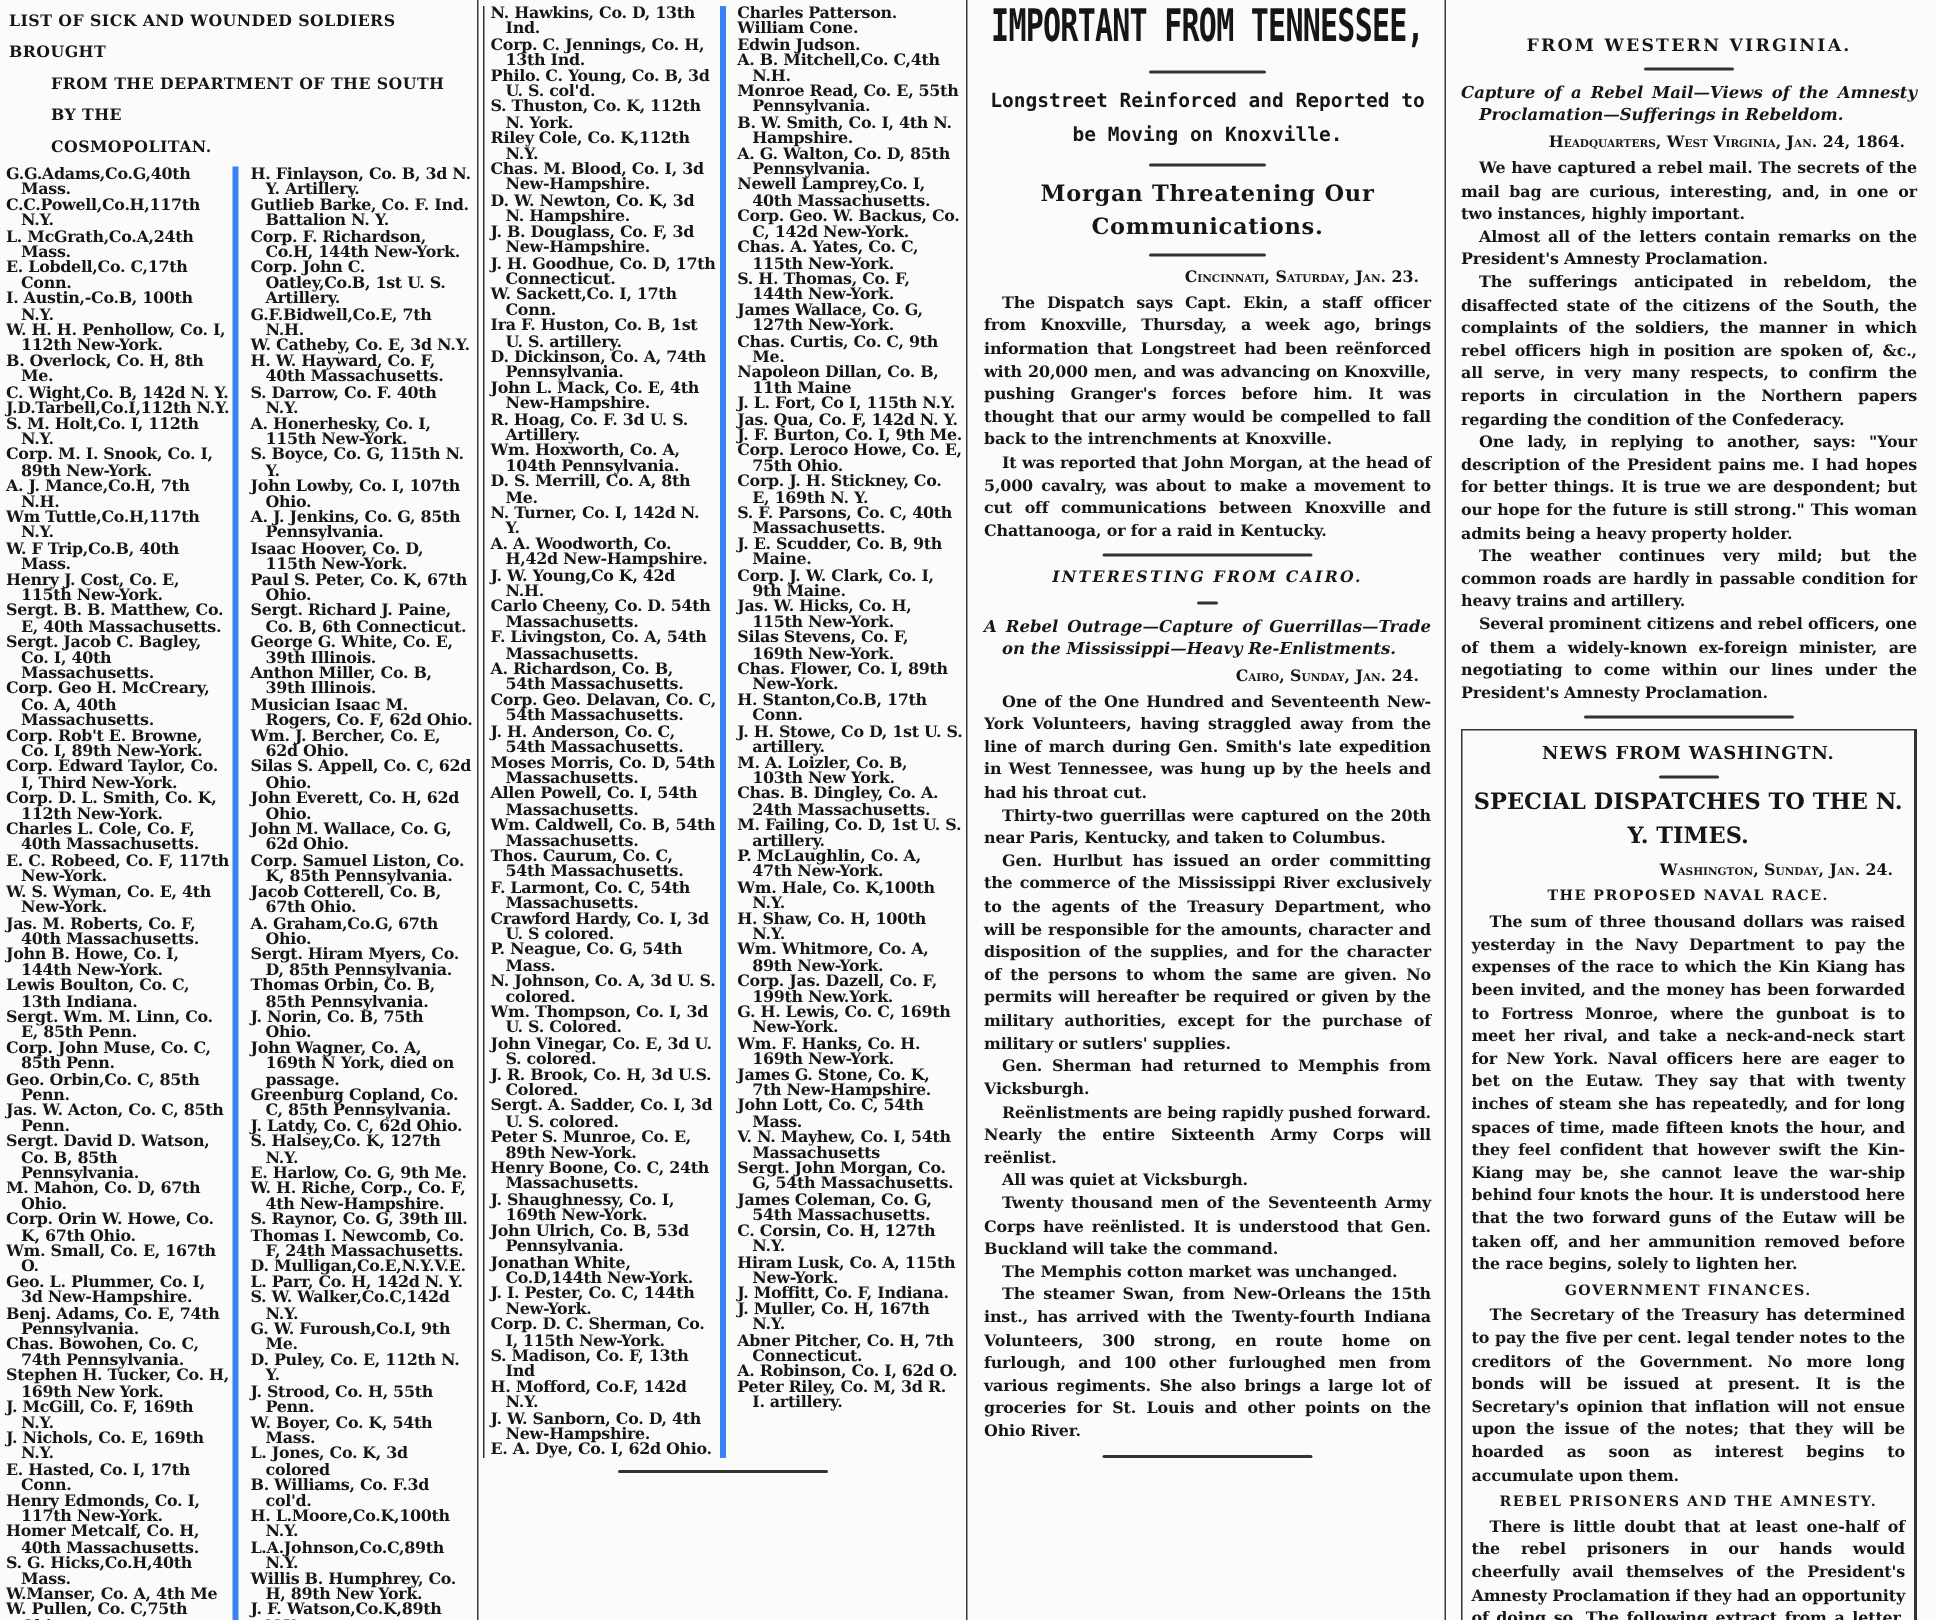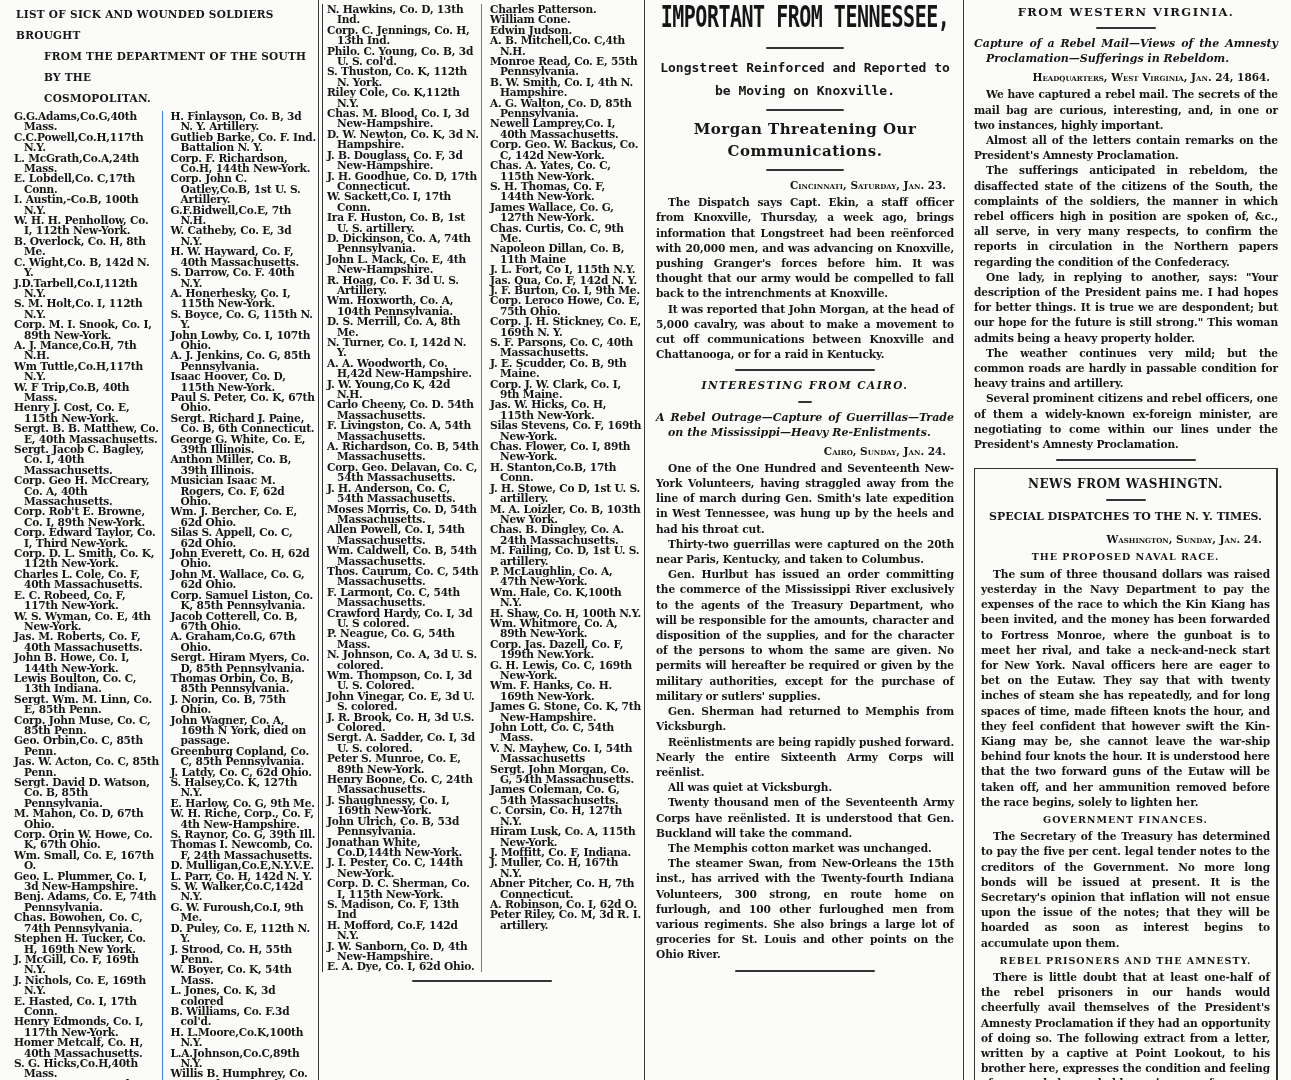--- a/index.html
+++ b/index.html
@@ -5,42 +5,42 @@
   html,body{margin:0;padding:0;}
   body{width:1291px;height:1080px;background:#fbfbf9;overflow:hidden;position:relative;
        font-family:"DejaVu Serif","Liberation Serif",serif;color:#161616;}
   .col{position:absolute;top:0;height:1080px;overflow:hidden;box-sizing:border-box;}
   .rule-v{position:absolute;top:0;width:1px;background:#3a3a3a;}
   .list-head{font-family:"DejaVu Serif",serif;font-weight:bold;font-size:10.5px;letter-spacing:.3px;
              line-height:21px;padding:4px 6px 2px 6px;}
   .list-head .ind{padding-left:28px;display:block;}
   .pair{display:flex;}
   .sub{flex:1;box-sizing:border-box;}
-  .sub.l{border-right:1px solid #3b82f6;padding-right:2px;}
+  .sub.l{border-right:4px solid #3b82f6;padding-right:2px;}
   .sub.r{padding-left:4px;}
   .entry{font-size:10.6px;line-height:10.4px;font-weight:bold;font-family:"DejaVu Serif",serif;
          text-indent:-10px;padding-left:10px;margin:0 0 0 4px;letter-spacing:-.2px;}
   .art{font-family:"DejaVu Serif",serif;font-size:10.6px;line-height:15.2px;text-align:justify;}
   .art p{margin:0;text-indent:12px;font-weight:bold;letter-spacing:-.1px;}
   .h1{font-family:"DejaVu Sans Mono","Liberation Mono",monospace;font-weight:bold;font-size:20px;
       letter-spacing:-.5px;text-align:center;margin:6px 0 0 0;transform:scaleY(1.5);transform-origin:top;height:34px;}
   .h2{font-family:"DejaVu Sans Mono",monospace;font-weight:bold;font-size:13px;text-align:center;line-height:23px;margin:0;}
   .h3{font-family:"DejaVu Serif",serif;font-weight:bold;font-size:15px;text-align:center;line-height:22px;letter-spacing:.5px;margin:0;}
   .h4{font-family:"DejaVu Serif",serif;font-weight:bold;font-style:italic;font-size:10.5px;text-align:center;letter-spacing:1.5px;margin:6px 0;}
   .deck{font-family:"DejaVu Serif",serif;font-weight:bold;font-style:italic;font-size:11px;line-height:15px;
         text-indent:-12px;padding-left:12px;margin:4px 0;}
   .dateline{text-align:right;font-weight:bold;font-size:10.5px;margin:4px 0 2px;padding-right:8px;font-variant:small-caps;}
   .dash{height:2px;background:#333;margin:7px auto;border-radius:1px;}
   .subhead{text-align:center;font-weight:bold;font-size:9.5px;letter-spacing:1px;margin:2px 0;}
   .box{border:1px solid #333;border-right:2px solid #333;}
 </style>
 </head>
 <body>
 
-<div class="col" style="left:0;width:316px;padding-left:10px;">
+<div class="col" style="left:0;width:316px;">
   <div class="list-head">
     <span>LIST OF SICK AND WOUNDED SOLDIERS BROUGHT</span>
     <span class="ind">FROM THE DEPARTMENT OF THE SOUTH BY THE</span>
     <span class="ind">COSMOPOLITAN.</span>
   </div>
   <div class="pair">
     <div class="sub l" id="c1l">
         <div class="entry">G.G.Adams,Co.G,40th Mass.</div>
         <div class="entry">C.C.Powell,Co.H,117th N.Y.</div>
         <div class="entry">L. McGrath,Co.A,24th Mass.</div>
@@ -279,37 +279,37 @@
       <p>All was quiet at Vicksburgh.</p>
       <p>Twenty thousand men of the Seventeenth Army Corps have reënlisted. It is understood that Gen. Buckland will take the command.</p>
       <p>The Memphis cotton market was unchanged.</p>
       <p>The steamer Swan, from New-Orleans the 15th inst., has arrived with the Twenty-fourth Indiana Volunteers, 300 strong, en route home on furlough, and 100 other furloughed men from various regiments. She also brings a large lot of groceries for St. Louis and other points on the Ohio River.</p>
     </div>
   <div class="dash" style="width:140px;"></div>
 </div>
 <div class="rule-v" style="left:963px;height:1080px;"></div>
 
 <div class="col art" style="left:968px;width:316px;padding:0 6px;">
-  <div class="subhead" style="font-size:11.5px;margin-top:5px;letter-spacing:1.5px;">FROM WESTERN VIRGINIA.</div>
+  <div class="subhead" style="font-size:11.5px;margin-top:23px;letter-spacing:1.5px;">FROM WESTERN VIRGINIA.</div>
   <div class="dash" style="width:60px;"></div>
   <div class="deck">Capture of a Rebel Mail—Views of the Amnesty Proclamation—Sufferings in Rebeldom.</div>
   <div class="dateline">Headquarters, West Virginia, Jan. 24, 1864.</div>
   <div id="va-paras">
       <p>We have captured a rebel mail. The secrets of the mail bag are curious, interesting, and, in one or two instances, highly important.</p>
       <p>Almost all of the letters contain remarks on the President's Amnesty Proclamation.</p>
       <p>The sufferings anticipated in rebeldom, the disaffected state of the citizens of the South, the complaints of the soldiers, the manner in which rebel officers high in position are spoken of, &amp;c., all serve, in very many respects, to confirm the reports in circulation in the Northern papers regarding the condition of the Confederacy.</p>
       <p>One lady, in replying to another, says: "Your description of the President pains me. I had hopes for better things. It is true we are despondent; but our hope for the future is still strong." This woman admits being a heavy property holder.</p>
       <p>The weather continues very mild; but the common roads are hardly in passable condition for heavy trains and artillery.</p>
       <p>Several prominent citizens and rebel officers, one of them a widely-known ex-foreign minister, are negotiating to come within our lines under the President's Amnesty Proclamation.</p>
     </div>
   <div class="dash" style="width:140px;"></div>
   <div class="box" style="padding:4px 6px;">
     <div class="h3" style="font-size:12px;">NEWS FROM WASHINGTN.</div>
     <div class="dash" style="width:40px;margin:4px auto;"></div>
-    <div class="h2" style="font-family:'DejaVu Serif',serif;font-size:11px;">SPECIAL DISPATCHES TO THE N. Y. TIMES.</div>
+    <div class="h2" style="font-family:'DejaVu Serif',serif;font-size:15px;">SPECIAL DISPATCHES TO THE N. Y. TIMES.</div>
     <div class="dateline">Washington, Sunday, Jan. 24.</div>
     <div class="subhead">THE PROPOSED NAVAL RACE.</div>
     <p>The sum of three thousand dollars was raised yesterday in the Navy Department to pay the expenses of the race to which the Kin Kiang has been invited, and the money has been forwarded to Fortress Monroe, where the gunboat is to meet her rival, and take a neck-and-neck start for New York. Naval officers here are eager to bet on the Eutaw. They say that with twenty inches of steam she has repeatedly, and for long spaces of time, made fifteen knots the hour, and they feel confident that however swift the Kin-Kiang may be, she cannot leave the war-ship behind four knots the hour. It is understood here that the two forward guns of the Eutaw will be taken off, and her ammunition removed before the race begins, solely to lighten her.</p>
     <div class="subhead">GOVERNMENT FINANCES.</div>
     <p>The Secretary of the Treasury has determined to pay the five per cent. legal tender notes to the creditors of the Government. No more long bonds will be issued at present. It is the Secretary's opinion that inflation will not ensue upon the issue of the notes; that they will be hoarded as soon as interest begins to accumulate upon them.</p>
     <div class="subhead">REBEL PRISONERS AND THE AMNESTY.</div>
     <p>There is little doubt that at least one-half of the rebel prisoners in our hands would cheerfully avail themselves of the President's Amnesty Proclamation if they had an opportunity of doing so. The following extract from a letter, written by a captive at Point Lookout, to his brother here, expresses the condition and feeling of many rebels now held as prisoners of war:</p>
   </div>
 </div>
 

